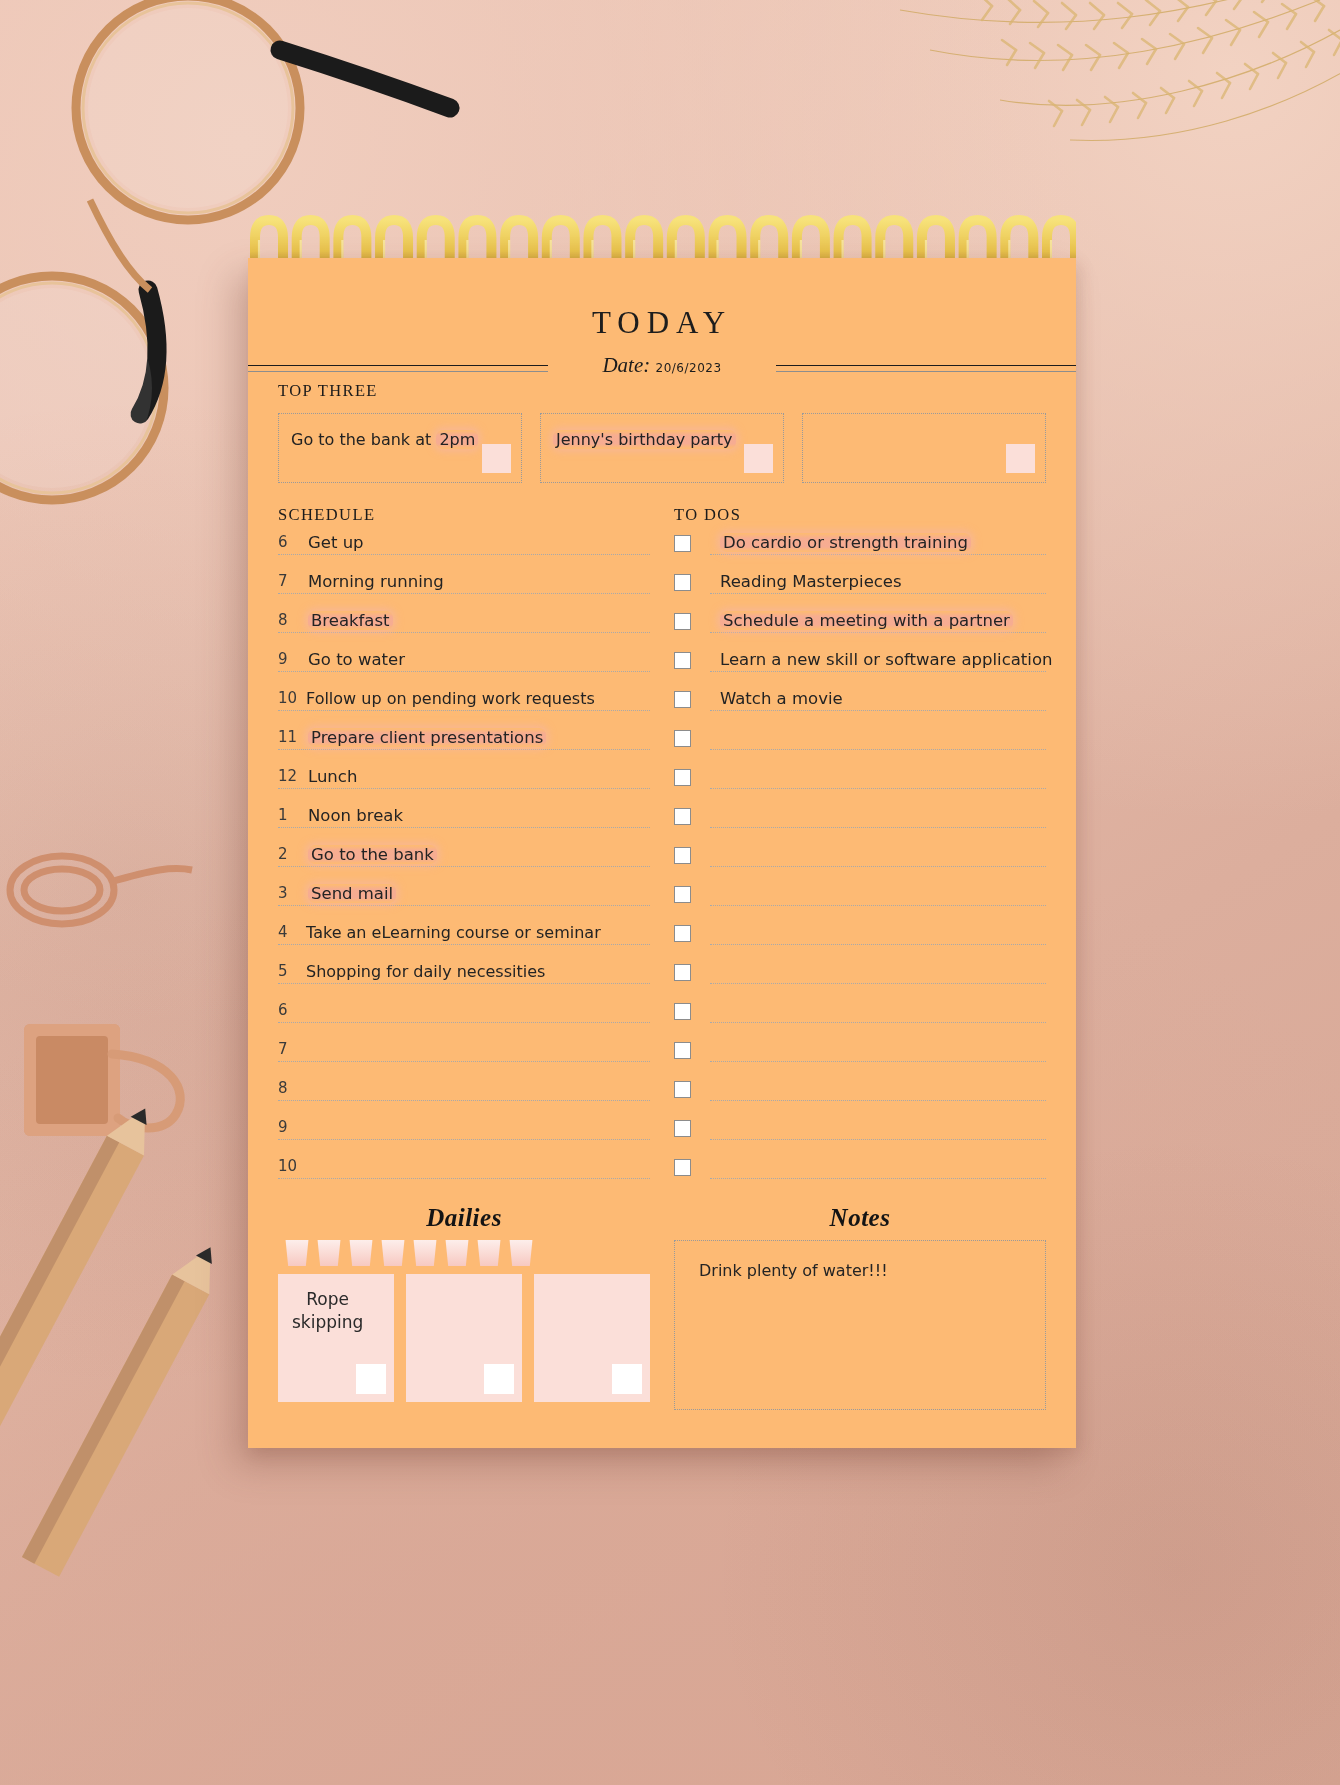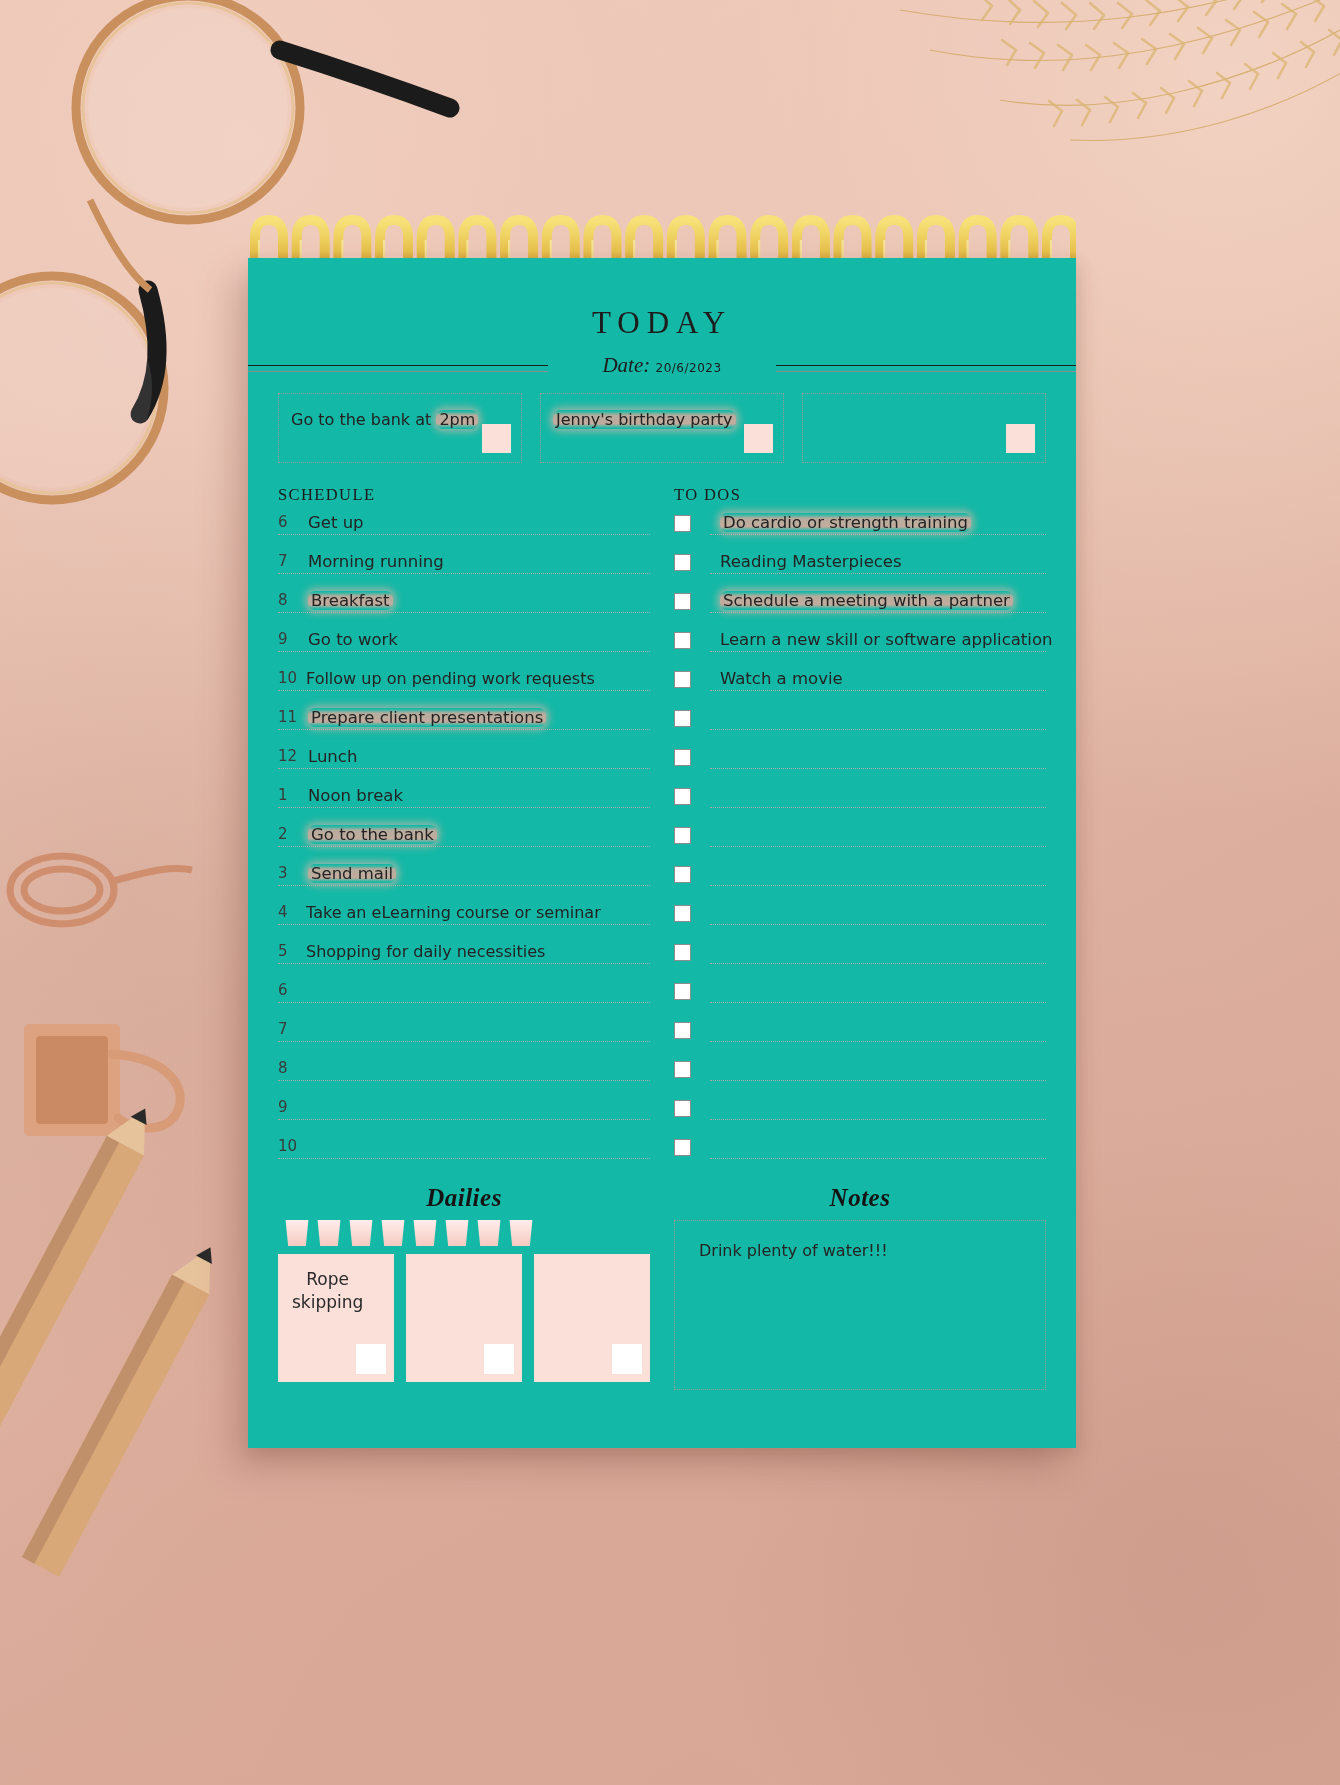--- a/index.html
+++ b/index.html
@@ -26,21 +26,21 @@
       radial-gradient(50% 35% at 88% 88%, rgba(120,70,55,.10), rgba(0,0,0,0) 70%);
   }
 
   
   .grass{position:absolute;top:-30px;right:-20px;width:760px;height:300px;opacity:.92;}
   .glasses{position:absolute;}
 
   
   .paper{
     position:absolute;left:248px;top:258px;width:828px;height:1190px;
-    background:#14b8a6;
+    background:#fdba74;
     box-shadow:-14px 18px 34px rgba(110,60,45,.28), 4px 6px 14px rgba(110,60,45,.14);
   }
   .spiral{position:absolute;left:248px;top:214px;width:828px;height:100px;}
 
   
   .title{
     text-align:center;font-size:31px;letter-spacing:7px;color:#1d1d1d;
     font-family:"Liberation Serif",serif;padding-top:47px;
   }
   .daterow{
@@ -425,20 +425,21 @@
     <div class="rule left"></div>
     <div class="rule right"></div>
     <div class="dateblock">
       <span class="lbl">Date:</span>
       <span class="val">20/6/2023</span>
     </div>
   </div>
 
   <div class="body">
 
+    <h2 class="sec top3-label">TOP THREE</h2>
     <div class="top3" id="top3">
         <div class="t3box">
           <div class="t3text">Go to the bank at <span class="hl">2pm</span></div>
           <div class="t3chk"></div>
         </div>
         <div class="t3box">
           <div class="t3text"><span class="hl">Jenny's birthday party</span></div>
           <div class="t3chk"></div>
         </div>
         <div class="t3box">
@@ -461,21 +462,21 @@
               <div class="txt">Morning running</div>
             </div>
             <div class="row">
               <div class="line"></div>
        <div class="num">8</div>
               <div class="txt"><span class="hl">Breakfast</span></div>
             </div>
             <div class="row">
               <div class="line"></div>
        <div class="num">9</div>
-              <div class="txt">Go to work</div>
+              <div class="txt">Go to water</div>
             </div>
             <div class="row wide">
               <div class="line"></div>
        <div class="num">10</div>
               <div class="txt">Follow up on pending work requests</div>
             </div>
             <div class="row">
               <div class="line"></div>
        <div class="num">11</div>
               <div class="txt"><span class="hl">Prepare client presentations</span></div>

